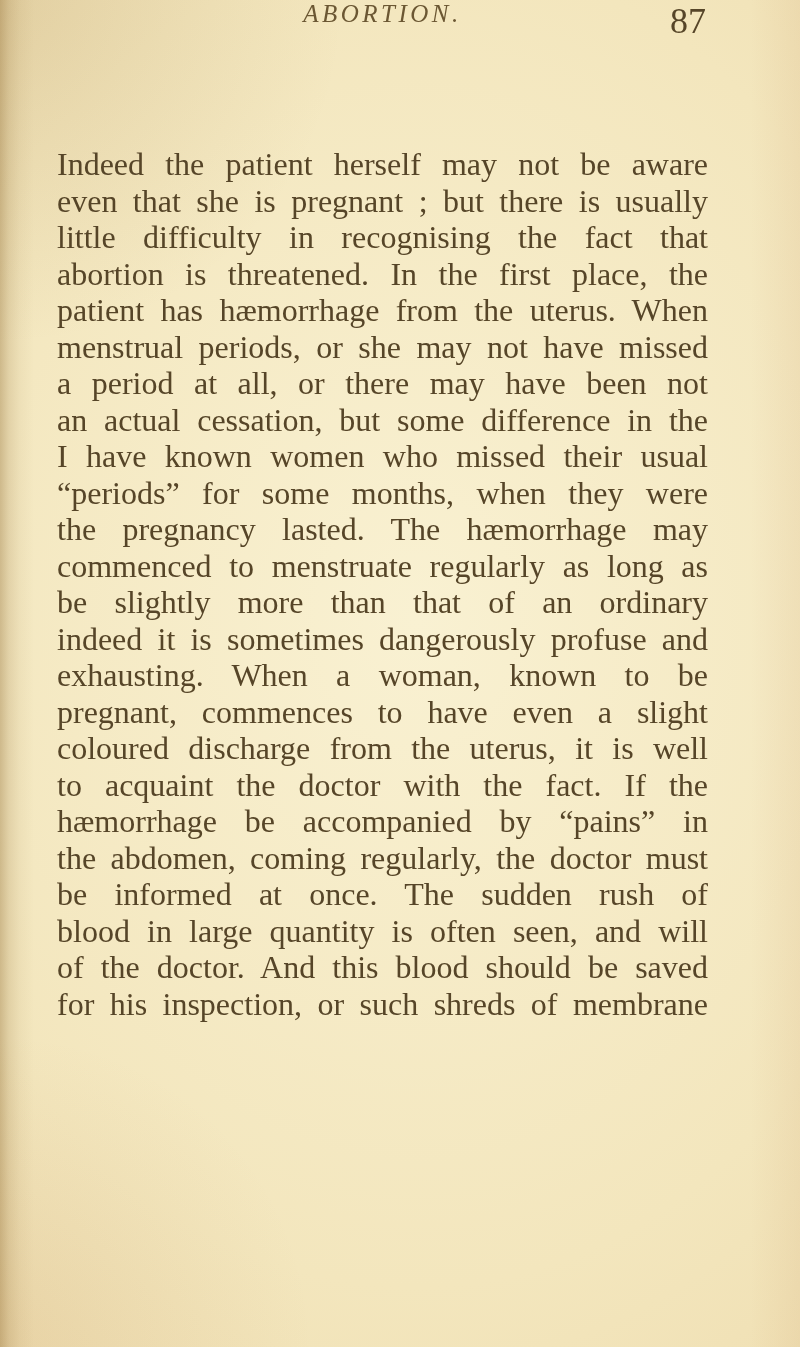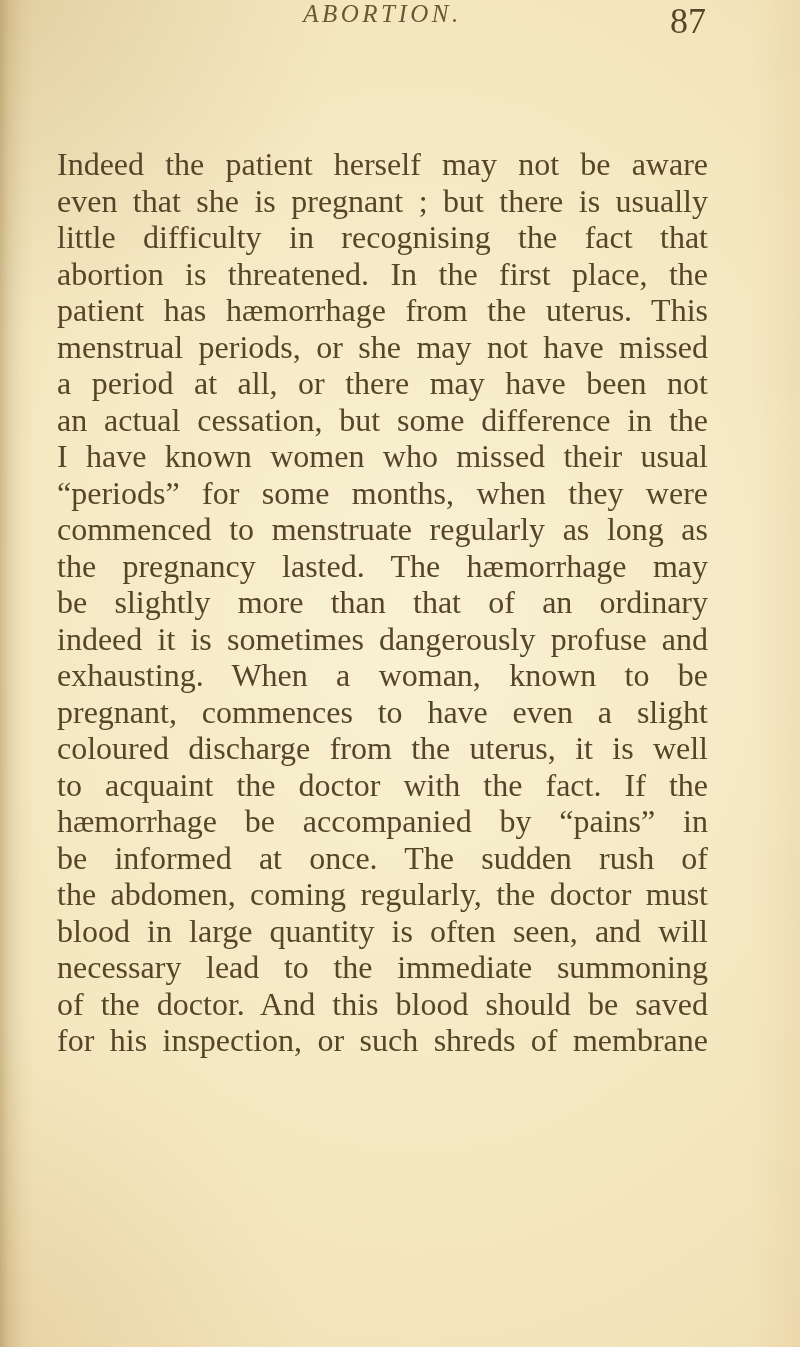--- a/index.html
+++ b/index.html
@@ -94,37 +94,36 @@
     <div class="running-header">
       <div class="running-title">ABORTION.</div>
       <div class="page-number">87</div>
     </div>
 
     <div class="body-text">
         <div class="line">Indeed the patient herself may not be aware</div>
         <div class="line">even that she is pregnant ; but there is usually</div>
         <div class="line">little difficulty in recognising the fact that</div>
         <div class="line">abortion is threatened. In the first place, the</div>
-        <div class="line">patient has hæmorrhage from the uterus. This</div>
+        <div class="line">patient has hæmorrhage from the uterus. When</div>
         <div class="line">menstrual periods, or she may not have missed</div>
         <div class="line">a period at all, or there may have been not</div>
         <div class="line">an actual cessation, but some difference in the</div>
         <div class="line">I have known women who missed their usual</div>
         <div class="line">“periods” for some months, when they were</div>
+        <div class="line">the pregnancy lasted. The hæmorrhage may</div>
         <div class="line">commenced to menstruate regularly as long as</div>
-        <div class="line">the pregnancy lasted. The hæmorrhage may</div>
         <div class="line">be slightly more than that of an ordinary</div>
         <div class="line">indeed it is sometimes dangerously profuse and</div>
         <div class="line">exhausting. When a woman, known to be</div>
         <div class="line">pregnant, commences to have even a slight</div>
         <div class="line">coloured discharge from the uterus, it is well</div>
         <div class="line">to acquaint the doctor with the fact. If the</div>
         <div class="line">hæmorrhage be accompanied by “pains” in</div>
+        <div class="line">the abdomen, coming regularly, the doctor must</div>
         <div class="line">be informed at once. The sudden rush of</div>
-        <div class="line">the abdomen, coming regularly, the doctor must</div>
         <div class="line">blood in large quantity is often seen, and will</div>
-        <div class="line">necessary lead to the immediate summoning</div>
         <div class="line">of the doctor. And this blood should be saved</div>
         <div class="line">for his inspection, or such shreds of membrane</div>
       </div>
 
   </div>
 </div>
 
 </body></html>

